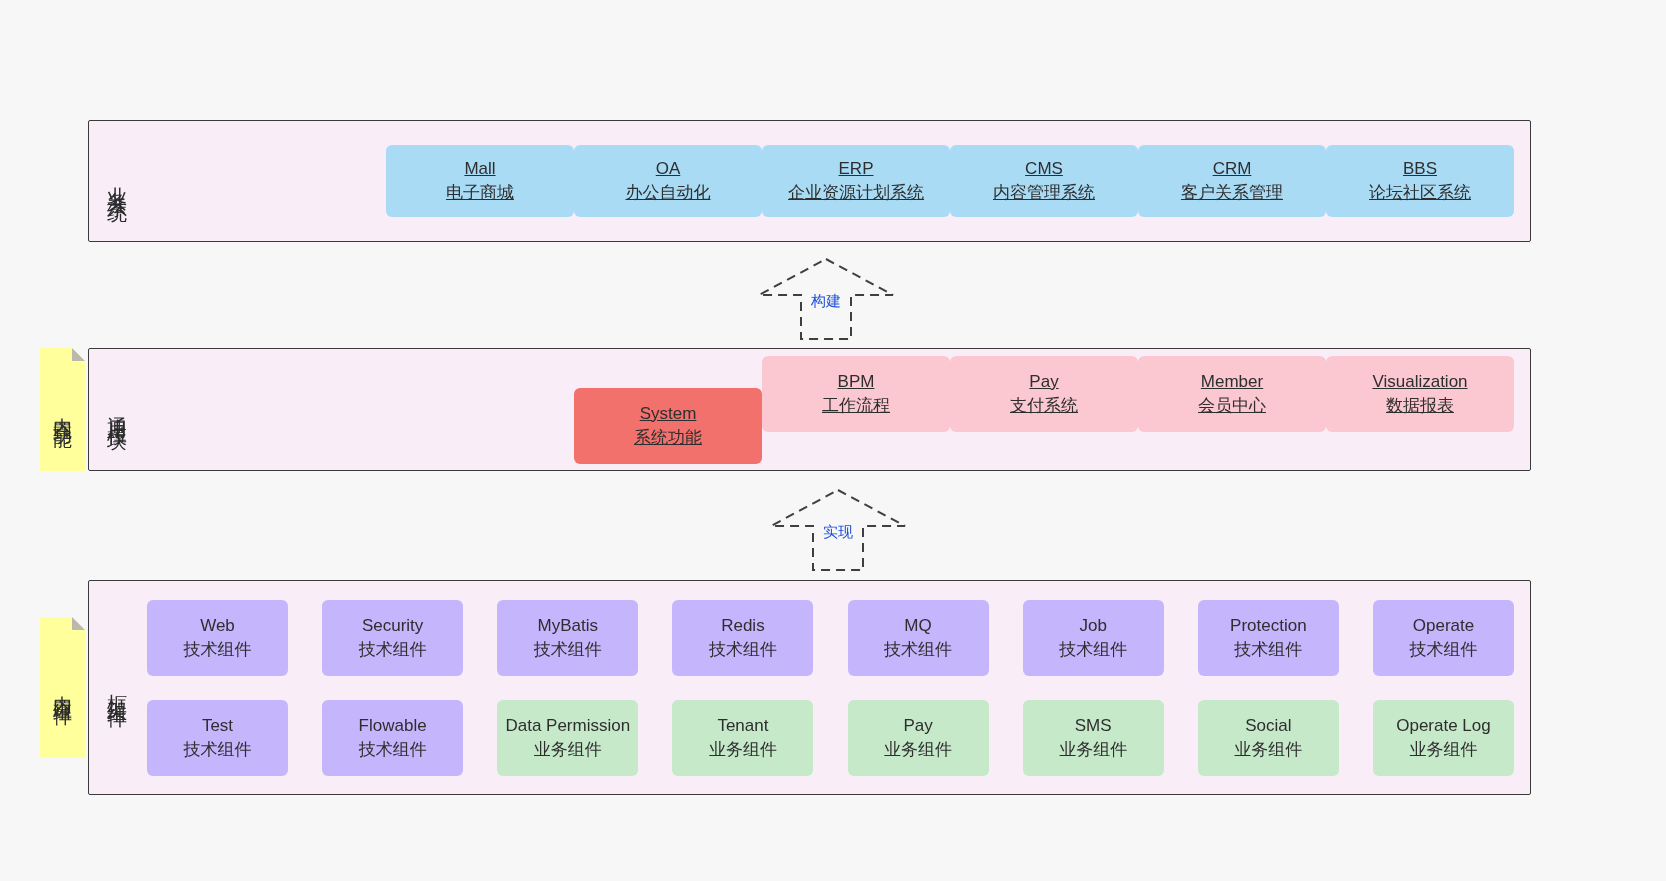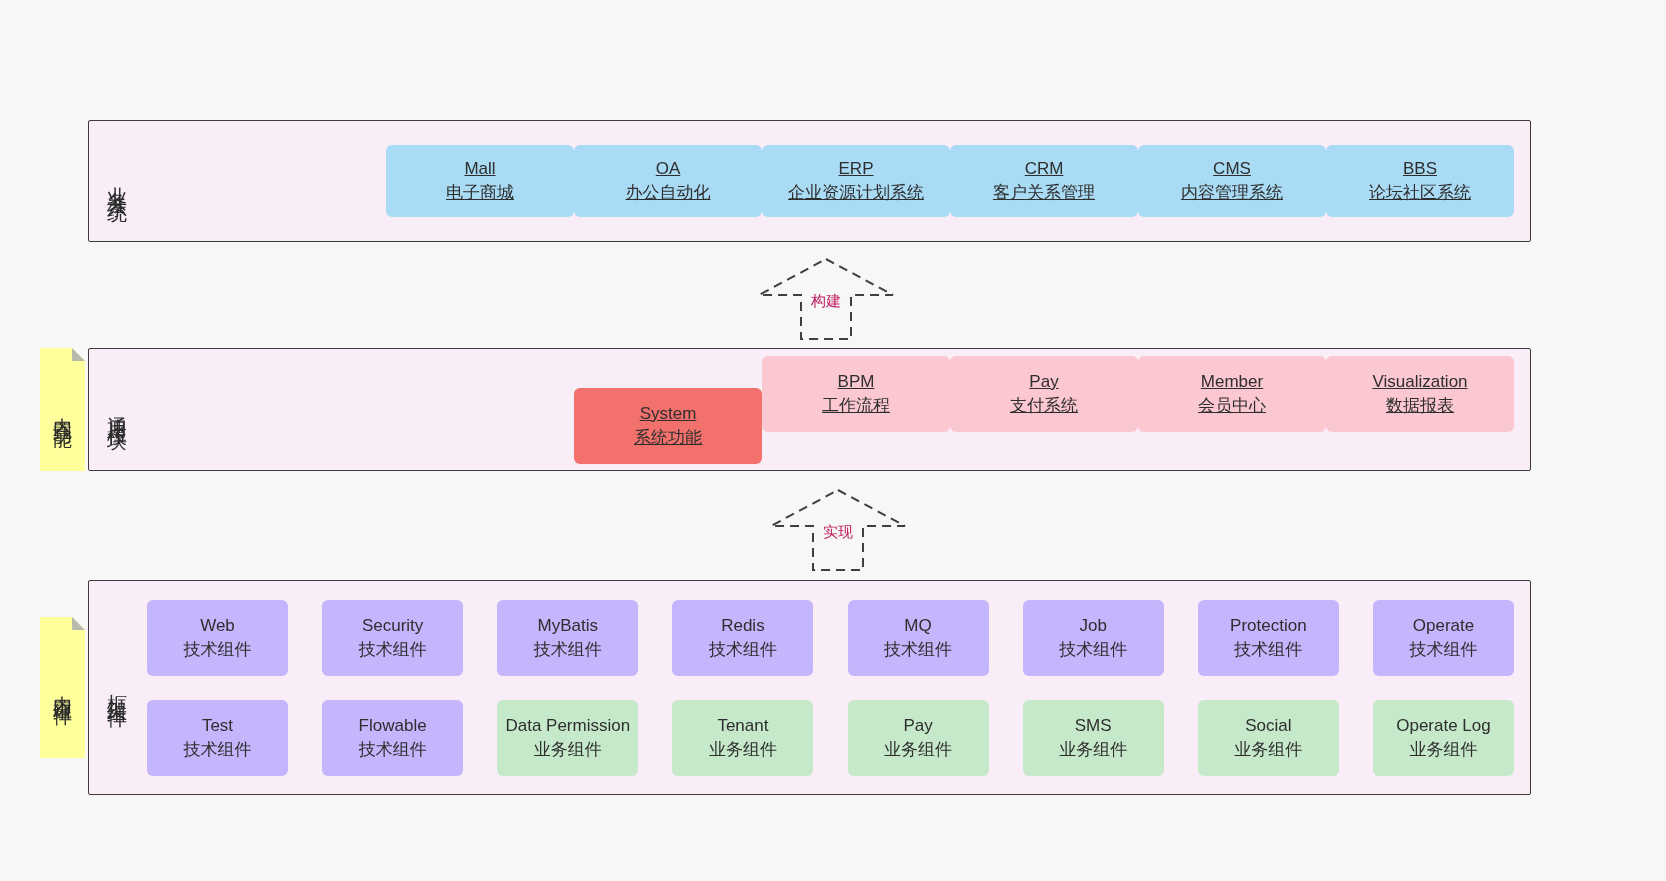--- a/index.html
+++ b/index.html
@@ -118,21 +118,21 @@
   .arrow-build { left:756px; top:256px; }
   .arrow-impl  { left:768px; top:487px; }
   .arrow svg { width:100%; height:100%; display:block; }
   .arrow-label {
     position:absolute;
     left:50%; top:36px;
     transform:translateX(-50%);
     background:#f7f7f7;
     padding:0 3px;
     font-size:15px;
-    color:#be185d;
+    color:#1d4ed8;
     white-space:nowrap;
   }
 </style>
 </head>
 <body>
 
 <div class="diagram">
 
   <section class="layer layer-business">
     <div class="side-label">
@@ -145,26 +145,26 @@
       </div>
       <div class="box blue">
         <span>OA</span>
         <span>办公自动化</span>
       </div>
       <div class="box blue">
         <span>ERP</span>
         <span>企业资源计划系统</span>
       </div>
       <div class="box blue">
+        <span>CMS</span>
+        <span>内容管理系统</span>
+      </div>
+      <div class="box blue">
         <span>CRM</span>
         <span>客户关系管理</span>
-      </div>
-      <div class="box blue">
-        <span>CMS</span>
-        <span>内容管理系统</span>
       </div>
       <div class="box blue">
         <span>BBS</span>
         <span>论坛社区系统</span>
       </div>
     </div>
   </section>
 
   <div class="arrow arrow-build">
     <svg viewBox="0 0 140 86">

